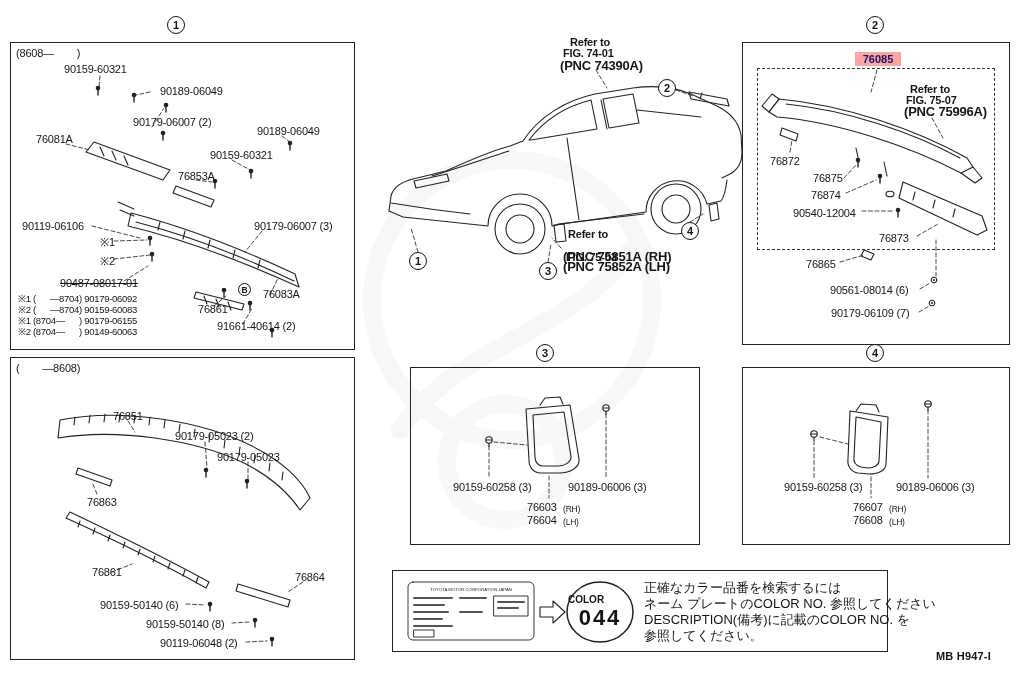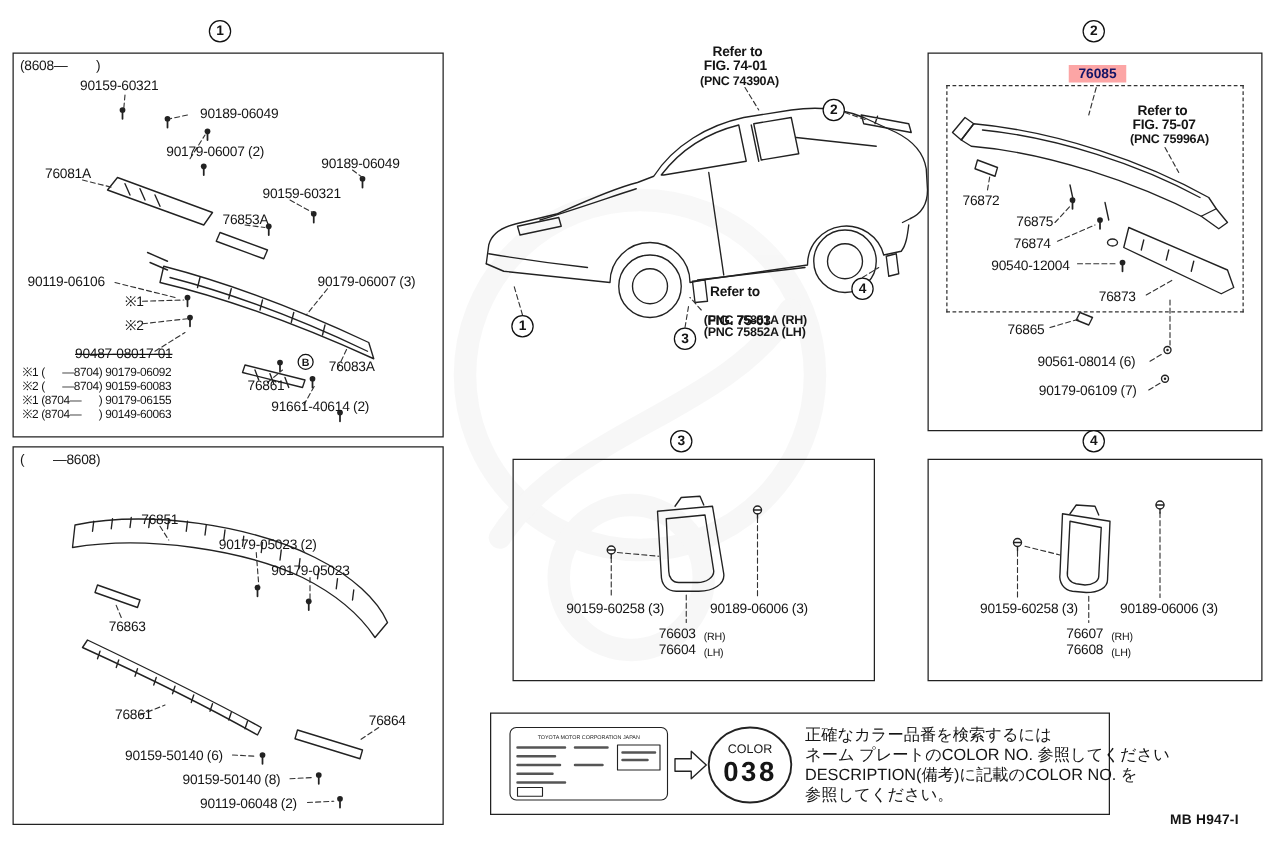--- a/index.html
+++ b/index.html
@@ -1,32 +1,32 @@
 <!DOCTYPE html>
 <html><head>
 <meta charset="utf-8">
 <style>
   *{margin:0;padding:0;box-sizing:border-box}
   html,body{width:1024px;height:679px;background:#fff;overflow:hidden;
     font-family:"Liberation Sans",sans-serif;color:#151515;position:relative}
   .t{position:absolute;font-size:11px;line-height:12px;white-space:pre;letter-spacing:-0.2px;color:#151515}
   .note{font-size:9.5px;letter-spacing:-0.3px}
   .ref{font-weight:700}
-  .t9{font-size:10px;font-weight:700}
+  .t9{font-size:13px;font-weight:700}
   .side{font-size:8.5px}
   .strike{text-decoration:line-through;text-decoration-thickness:1px}
   .panel{position:absolute;border:1.3px solid #222;background:transparent}
   .dashedbox{position:absolute;border:1px dashed #333}
   .cb{position:absolute;width:18px;height:18px;border:1.6px solid #111;border-radius:50%;
       font-size:11px;font-weight:700;display:flex;align-items:center;justify-content:center;background:#fff}
   .cbsm{position:absolute;width:13px;height:13px;border:1.2px solid #111;border-radius:50%;
       font-size:8.5px;font-weight:700;display:flex;align-items:center;justify-content:center;background:#fff}
   .hl{position:absolute;padding:1px 5px;font-size:11px;font-weight:700;color:#141466;text-align:center}
   svg.art{position:absolute;left:0;top:0;pointer-events:none}
-  .badge-label{position:absolute;font-size:10px;font-weight:400;text-align:center;width:64px}
+  .badge-label{position:absolute;font-size:10px;font-weight:700;text-align:left;width:64px}
   .badge-code{position:absolute;font-size:22px;font-weight:700;letter-spacing:2px;text-align:center;width:64px}
   .jp{position:absolute;font-size:13px;line-height:16px;white-space:pre}
   .footer{position:absolute;font-size:11px;font-weight:700;letter-spacing:0.2px}
 </style>
 </head>
 <body>
 
 <svg class="art" width="1024" height="679" viewBox="0 0 1024 679" stroke="#222" fill="none" stroke-width="1.1" stroke-linecap="round" stroke-linejoin="round">
   <defs>
     <g id="bolt">
@@ -243,19 +243,19 @@
 <div class="t side" style="left:563px;top:516px">(LH)</div>
 
 <div class="t" style="left:784px;top:481px">90159-60258 (3)</div>
 <div class="t" style="left:896px;top:481px">90189-06006 (3)</div>
 <div class="t" style="left:853px;top:501px">76607</div>
 <div class="t side" style="left:889px;top:503px">(RH)</div>
 <div class="t" style="left:853px;top:514px">76608</div>
 <div class="t side" style="left:889px;top:516px">(LH)</div>
 
 <div class="badge-label" style="left:568px;top:594px">COLOR</div>
-<div class="badge-code" style="left:568px;top:605px">038</div>
+<div class="badge-code" style="left:568px;top:605px">044</div>
 <div class="jp" style="left:644px;top:580px">正確なカラー品番を検索するには</div>
 <div class="jp" style="left:644px;top:596px">ネーム プレートのCOLOR NO. 参照してください</div>
 <div class="jp" style="left:644px;top:612px">DESCRIPTION(備考)に記載のCOLOR NO. を</div>
 <div class="jp" style="left:644px;top:628px">参照してください。</div>
 
 <div class="footer" style="left:936px;top:650px">MB  H947-I</div>
 
 </body></html>

